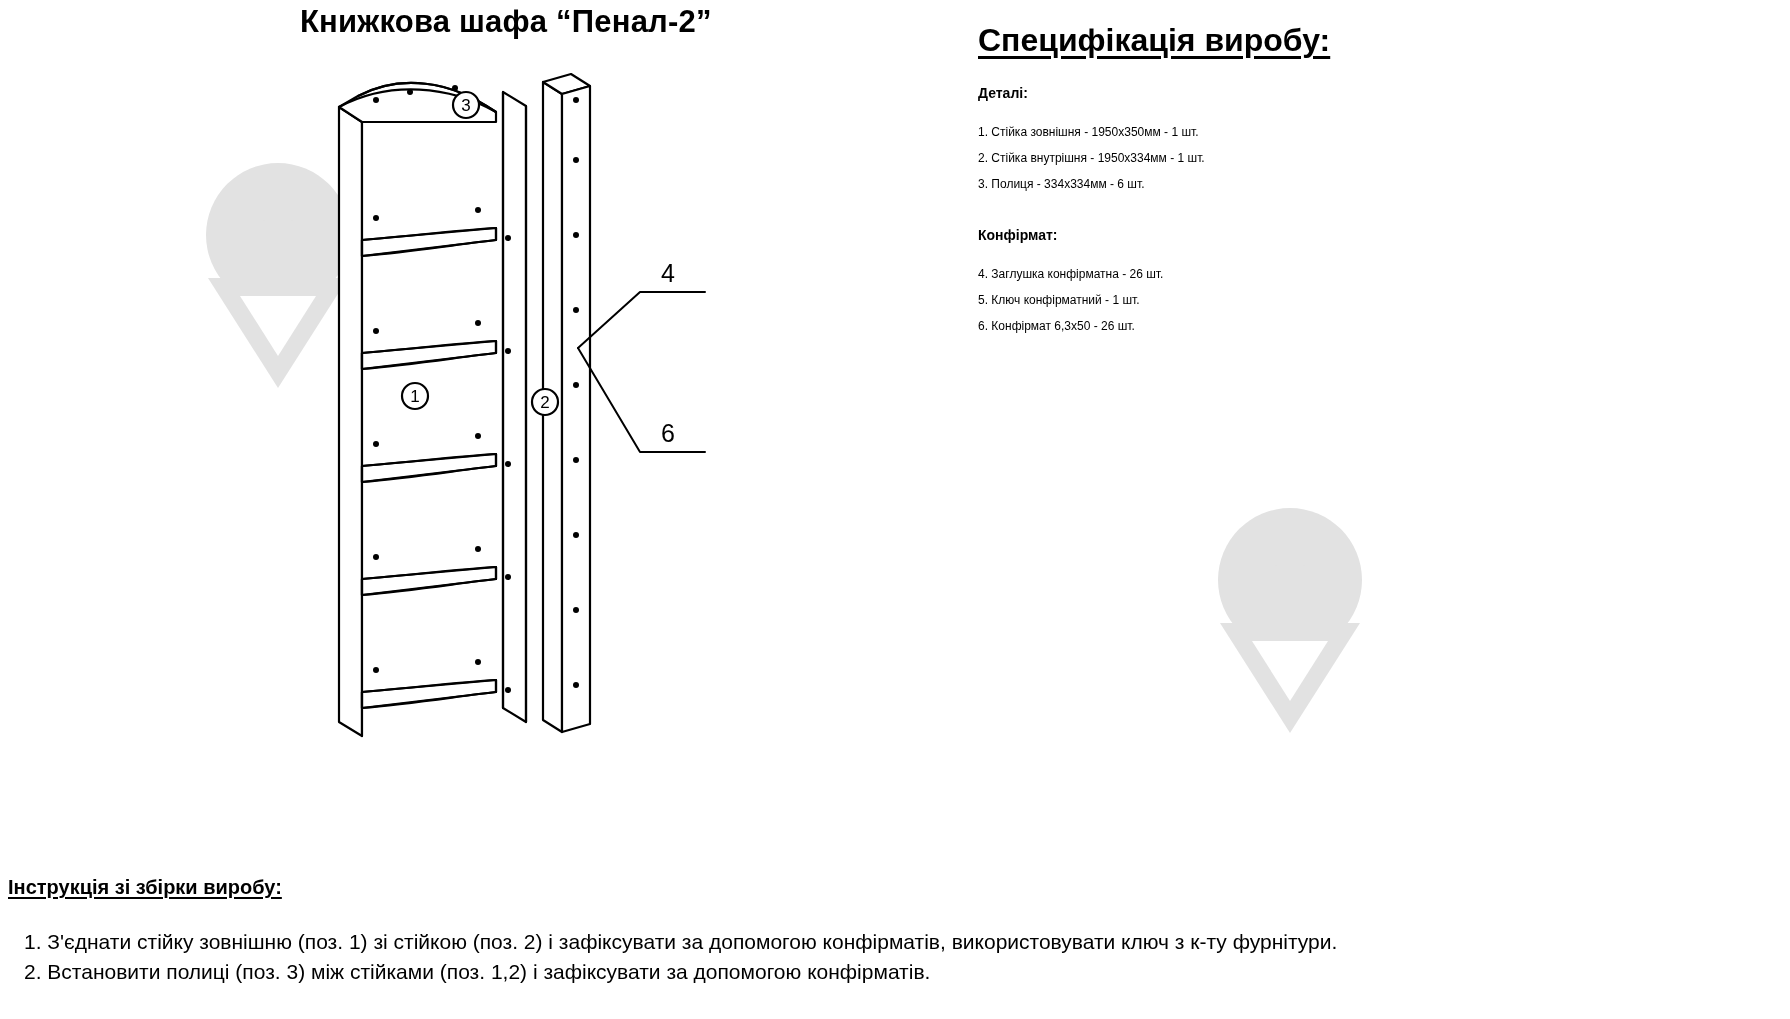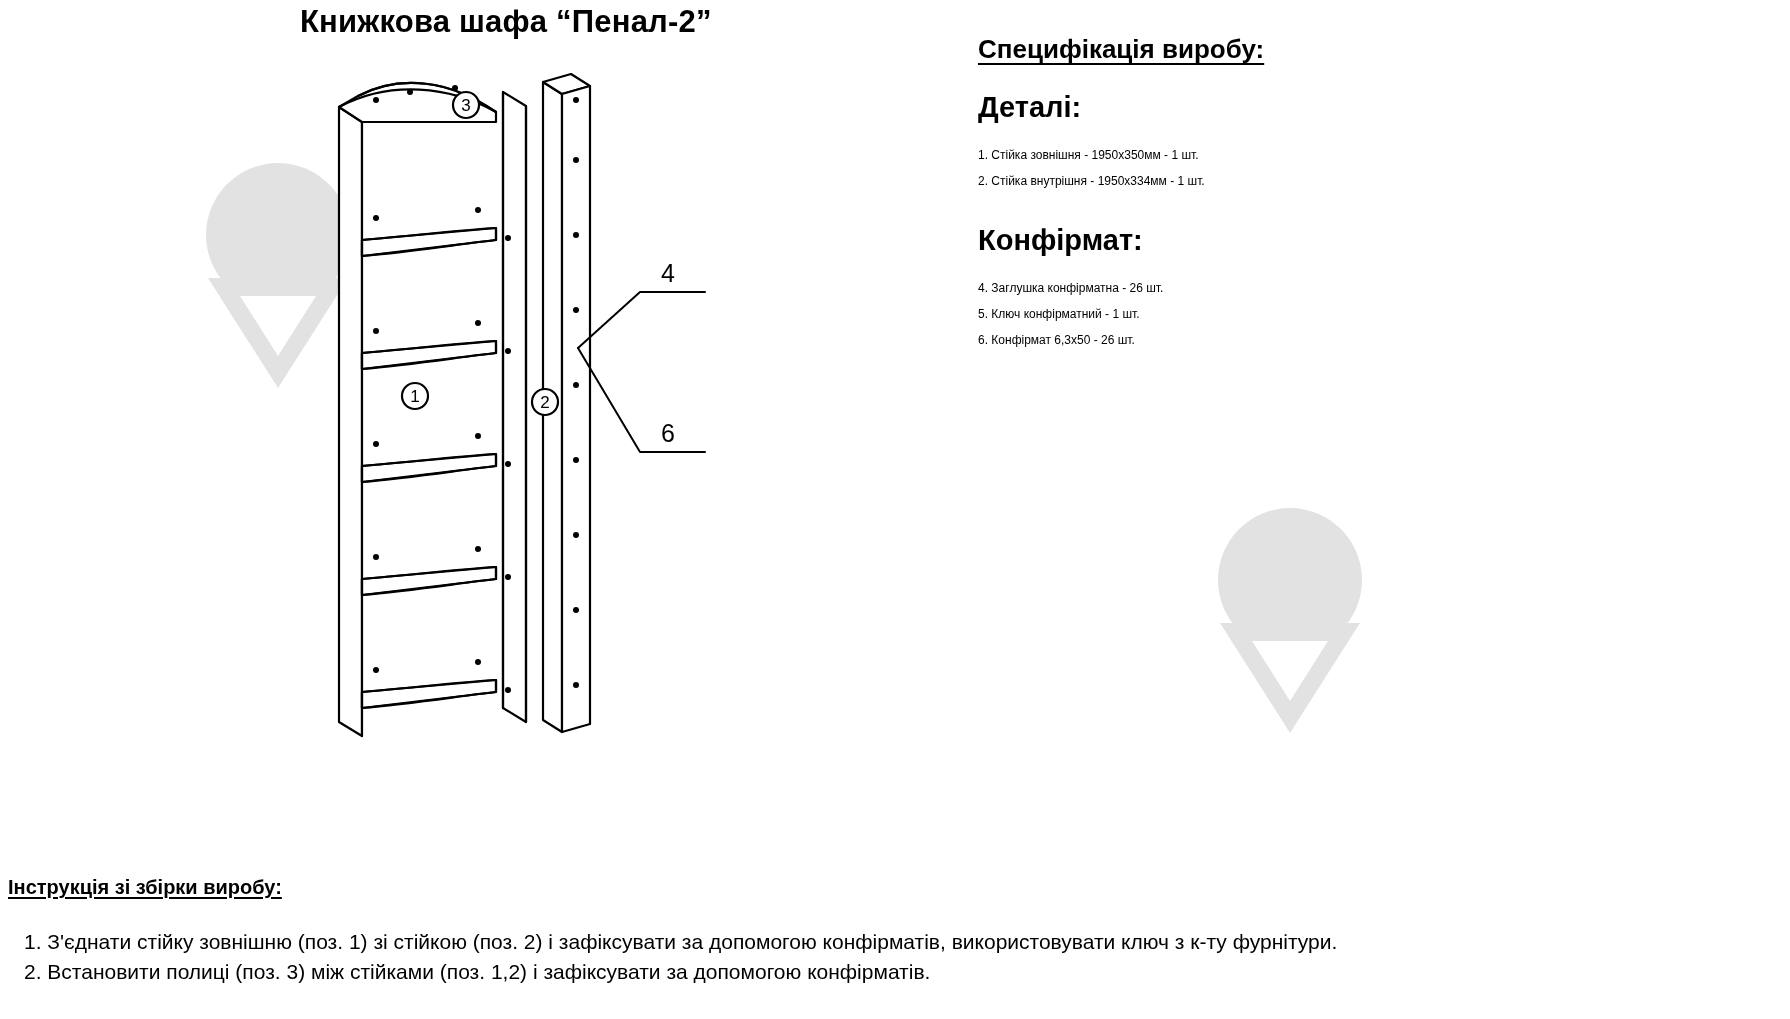--- a/index.html
+++ b/index.html
@@ -50,28 +50,28 @@
   }
 
   
   #specification-panel {
     position: absolute;
     left: 968px;
     top: 22px;
     width: 800px;
   }
   #spec-heading {
-    font-size: 26px;
+    font-size: 32px;
     font-weight: bold;
     text-decoration: underline;
     text-underline-offset: 5px;
-    margin: 12px 0 26px 10px;
+    margin: 0 0 26px 10px;
   }
   .spec-subheading {
-    font-size: 29px;
+    font-size: 14px;
     font-weight: bold;
     margin: 16px 0 18px 10px;
   }
   .spec-list {
     list-style: none;
     margin: 0 0 30px 0;
     padding: 0 0 0 10px;
   }
   .spec-list li {
     font-size: 12px;
@@ -259,20 +259,21 @@
     </svg>
   </div>
 
   <div id="specification-panel">
     <div id="spec-heading">Специфікація виробу:</div>
 
     <div class="spec-subheading">Деталі:</div>
     <ul class="spec-list">
       <li>1. Стійка зовнішня - 1950х350мм - 1 шт.</li>
       <li>2. Стійка внутрішня - 1950х334мм - 1 шт.</li>
+      <li>3. Полиця - 334х334мм - 6 шт.</li>
     </ul>
 
     <div class="spec-subheading">Конфірмат:</div>
     <ul class="spec-list">
       <li>4. Заглушка конфірматна - 26 шт.</li>
       <li>5. Ключ конфірматний - 1 шт.</li>
       <li>6. Конфірмат 6,3х50 - 26 шт.</li>
     </ul>
   </div>
 

